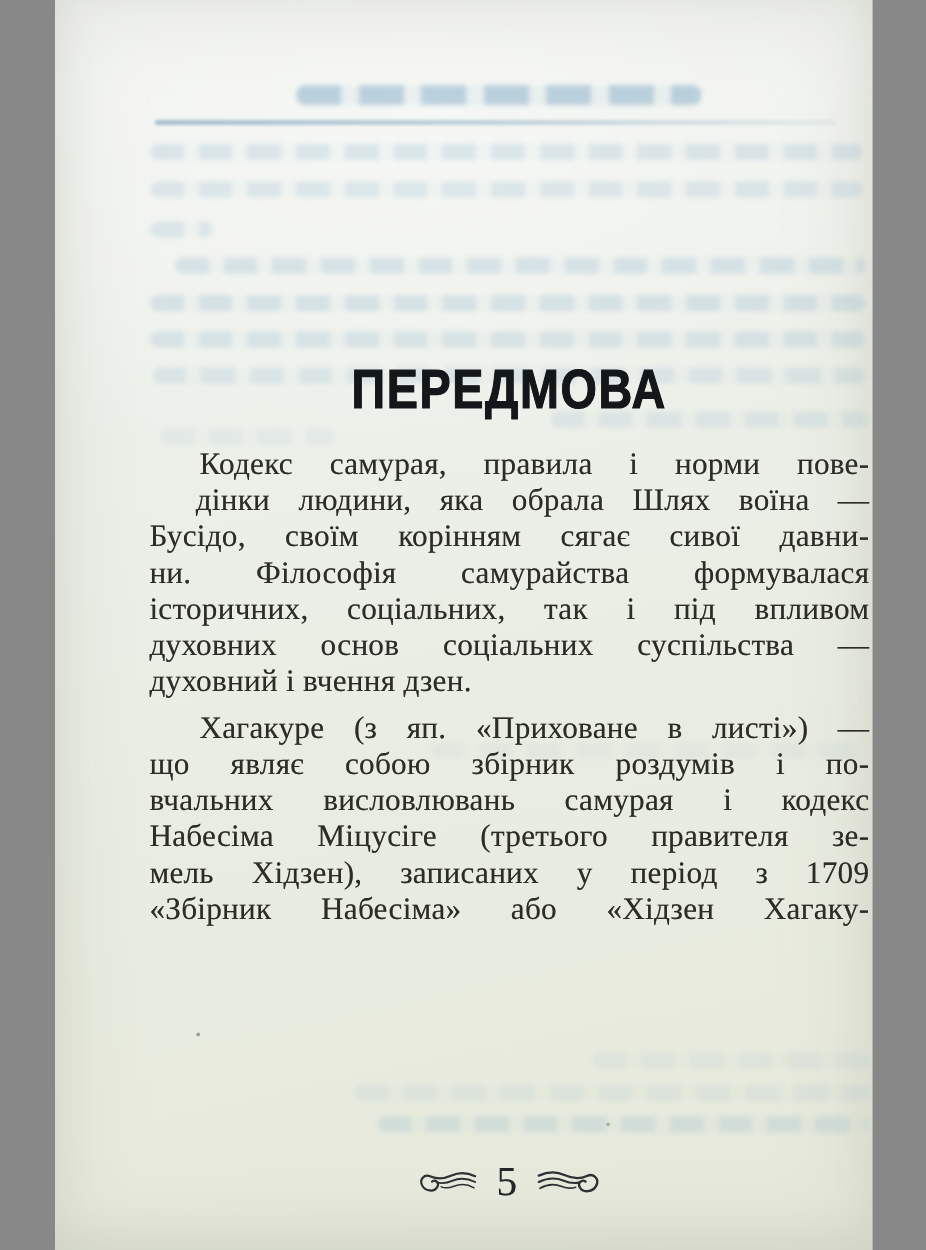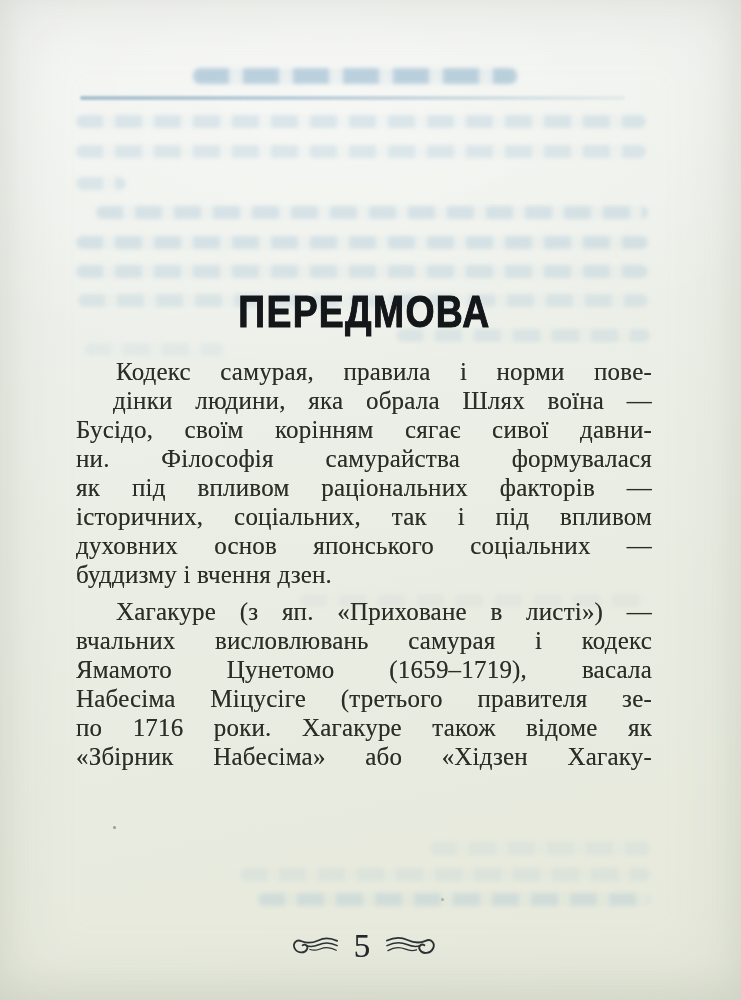--- a/index.html
+++ b/index.html
@@ -1,18 +1,18 @@
 <!DOCTYPE html>
 <html lang="uk"><head>
 <meta charset="utf-8">
 <style>
   html,body { margin:0; padding:0; background:#888; }
   .page {
     position:relative;
-    width:741px; height:1000px;
+    width:654px; height:1000px;
     margin:0 auto;
     overflow:hidden;
     background:
       radial-gradient(ellipse 900px 500px at 45% 8%, rgba(255,255,255,0.45), rgba(255,255,255,0) 60%),
       linear-gradient(168deg, #f1f3f0 0%, #edf0ea 30%, #e9ece1 62%, #e7eadd 84%, #e5e8da 100%);
     box-shadow: inset 0 0 70px rgba(175,180,165,0.30), inset 0 -12px 30px rgba(170,175,160,0.18);
     font-family:"Liberation Serif", serif;
   }
 
   
@@ -110,31 +110,30 @@
   <div class="heading-wrap">
     <span class="heading">ПЕРЕДМОВА</span>
   </div>
 
   <div class="body-text">
     <p>
       <span class="line first" style="display:block;">Кодекс самурая, правила і норми пове-</span>
       <span class="line" style="display:block;margin-left:37px;">дінки людини, яка обрала Шлях воїна —</span>
       <span class="line" style="display:block;">Бусідо, своїм корінням сягає сивої давни-</span>
       <span class="line" style="display:block;">ни. Філософія самурайства формувалася</span>
-      <span class="line" style="display:block;">як під впливом раціональних факторів —</span>
       <span class="line" style="display:block;">історичних, соціальних, так і під впливом</span>
-      <span class="line" style="display:block;">духовних основ японського соціальних —</span>
-      <span class="line lastline" style="display:block;">буддизму і вчення дзен.</span>
+      <span class="line" style="display:block;">духовних основ соціальних суспільства —</span>
+      <span class="line lastline" style="display:block;">духовний і вчення дзен.</span>
     </p>
     <p>
       <span class="line first" style="display:block;">Хагакуре (з яп. «Приховане в листі») —</span>
+      <span class="line" style="display:block;">що являє собою збірник роздумів і по-</span>
       <span class="line" style="display:block;">вчальних висловлювань самурая і кодекс</span>
-      <span class="line" style="display:block;">Ямамото Цунетомо (1659–1719), васала</span>
       <span class="line" style="display:block;">Набесіма Міцусіге (третього правителя зе-</span>
-      <span class="line" style="display:block;">по 1716 роки. Хагакуре також відоме як</span>
+      <span class="line" style="display:block;">мель Хідзен), записаних у період з 1709</span>
       <span class="line" style="display:block;">«Збірник Набесіма» або «Хідзен Хагаку-</span>
     </p>
   </div>
 
   <div class="footer">
     <span>
       <svg class="flourish" width="48" height="28" viewBox="0 0 52 26" aria-hidden="true">
         <path d="M50 7.5 Q39 2.5 29.5 7 Q19.5 11.5 11.5 7.8 C5.5 5.2 1.5 10.5 4 15.5 C6.5 20.5 14.5 21.8 17.2 16.8 C19.2 13.2 15.6 10.2 12.6 12.2" stroke-width="1.9"></path>
         <path d="M50 12.6 Q39.5 7.4 30 11.6 Q22.5 14.8 16.5 12.6" stroke-width="1.6"></path>
         <path d="M49 17.6 Q40.5 12.6 31.5 16.2 Q25.5 18.6 20.5 16.8" stroke-width="1.35"></path>

